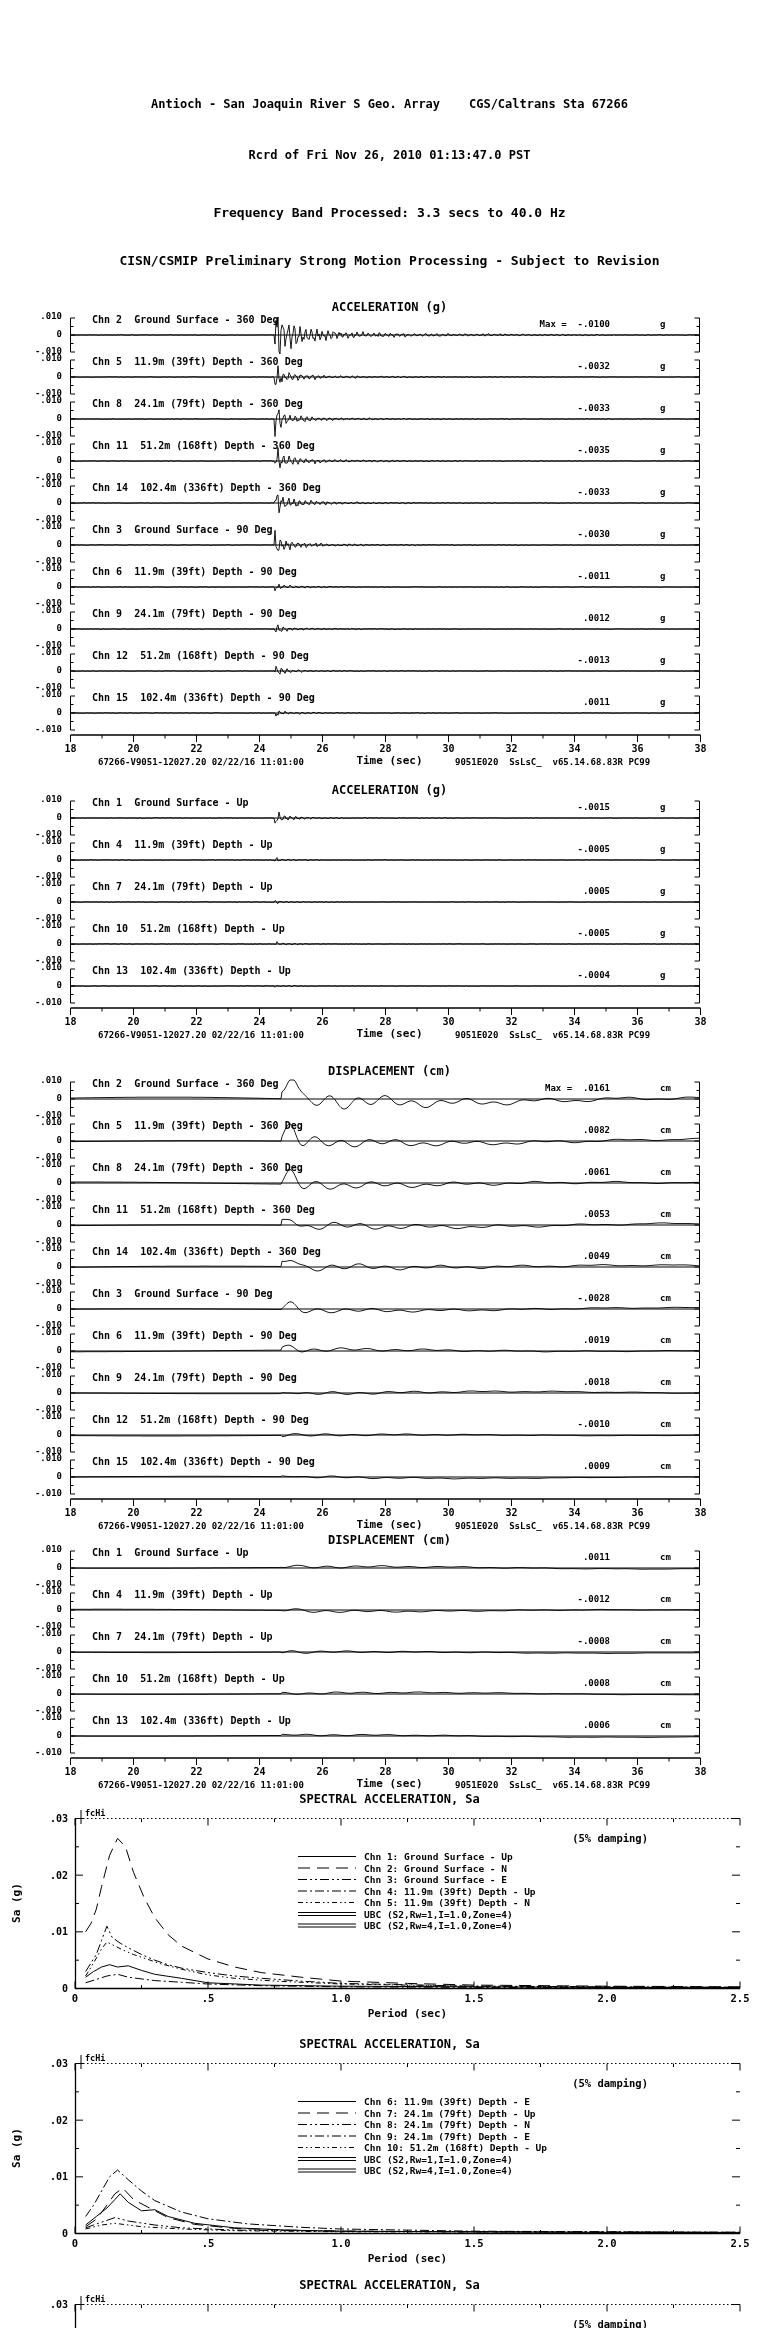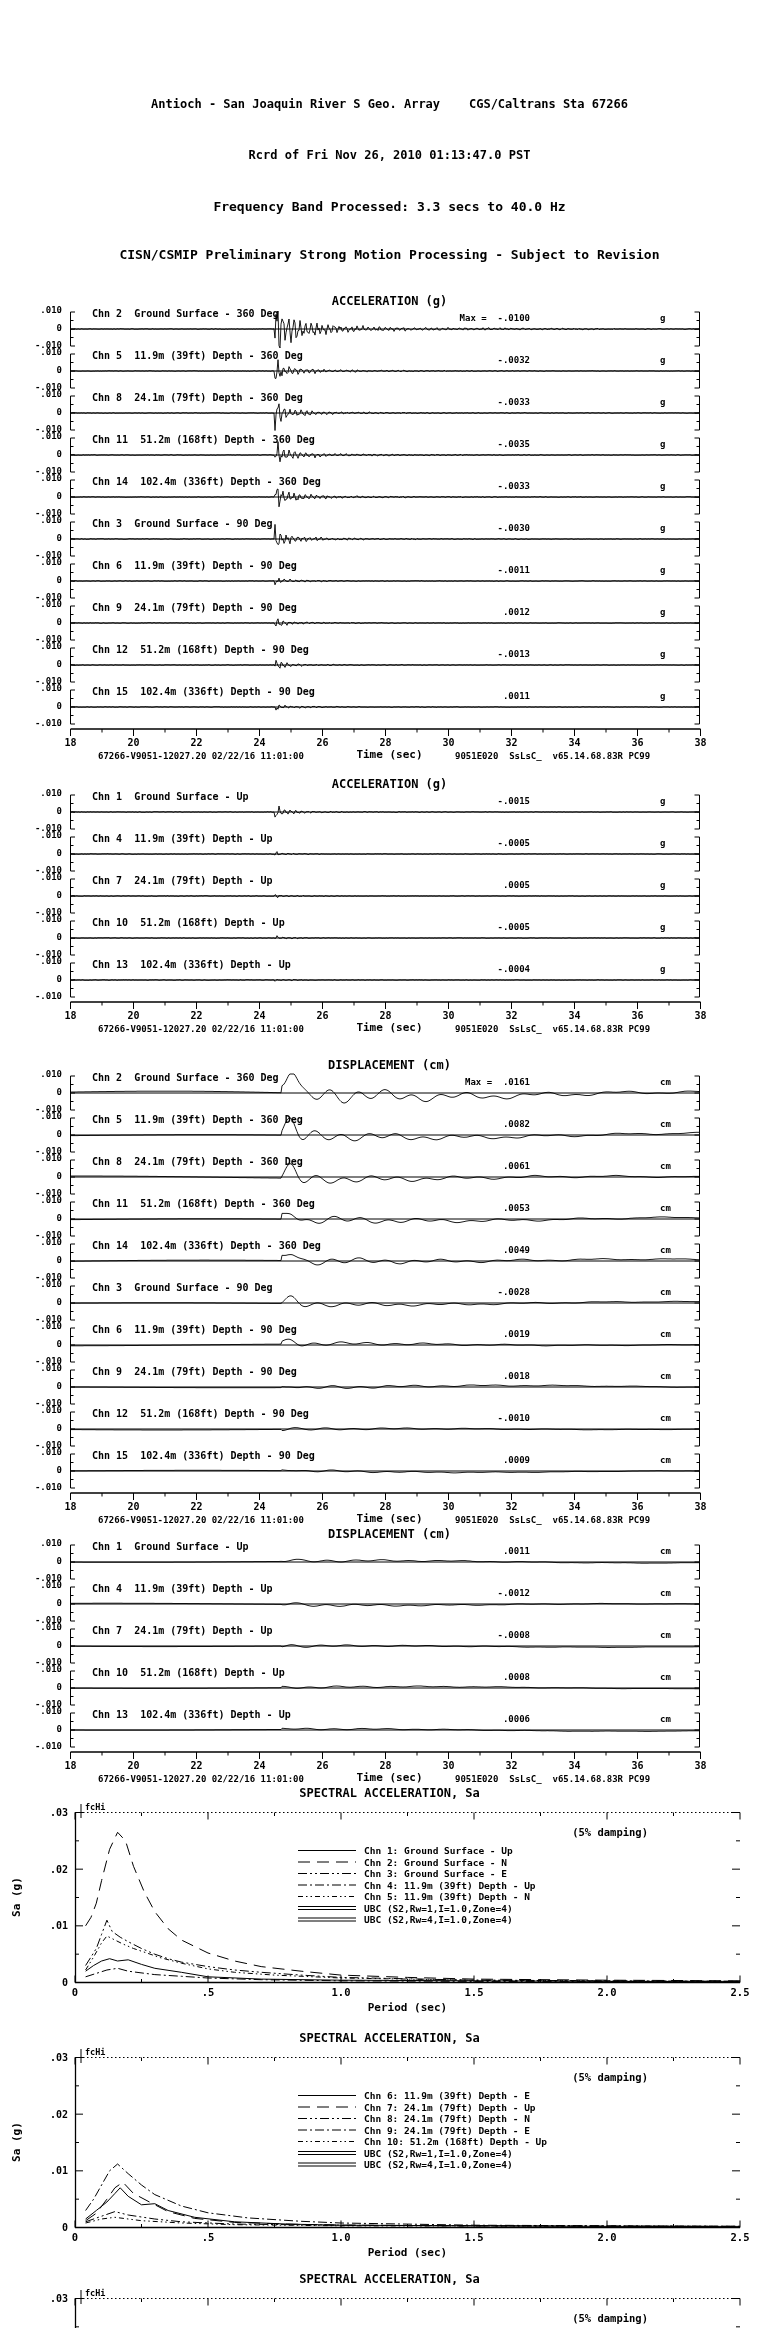--- a/index.html
+++ b/index.html
@@ -1,26 +1,26 @@
 <!DOCTYPE html>
 <html><head>
 <meta charset="utf-8">
 <style>
   html,body{margin:0;padding:0;background:#fff}
   body{width:779px;height:2328px;color:#000;font-family:"DejaVu Sans Mono",monospace;font-weight:bold;overflow:hidden;position:relative}
   .hdr{margin:0;padding-top:60px;text-align:center;white-space:pre}
   .h1,.h2{font-size:12px;line-height:13px}
-  .h2{margin-bottom:2px}
+  .h2{margin-bottom:8px}
   .h3{font-size:13px;line-height:10px}
   .ptitle{text-align:center;font-size:12px;height:13px;line-height:13px}
   .trace{position:relative;height:42px;width:779px}
   .ylab{position:absolute;left:0;font-size:9px;line-height:9px;width:62px;text-align:right;white-space:pre}
   .ylab.t{top:-2px}.ylab.m{top:16px}.ylab.b{top:33px}
   .chlabel{position:absolute;left:92px;top:0;font-size:10px;white-space:pre}
-  .maxw{position:absolute;top:5px;left:0;width:530px;text-align:right;font-size:9px;white-space:pre}
+  .maxw{position:absolute;top:5px;left:0;width:610px;text-align:right;font-size:9px;white-space:pre}
   .unitw{position:absolute;top:5px;left:660px;font-size:9px}
   svg.wave{position:absolute;left:70px;top:0}
   svg.axis,svg.spec{display:block}
   .axisrow{position:relative;height:20px;width:673px}
   .footrow{position:relative;height:16px;width:779px;font-size:9px}
   .f-left{position:absolute;left:98px;top:3px;white-space:pre}
   .f-center{position:absolute;left:0;top:0;width:779px;text-align:center;font-size:11px}
   .f-right{position:absolute;left:455px;top:3px;white-space:pre}
   text{font-family:"DejaVu Sans Mono",monospace;font-weight:bold;fill:#000}
 </style>

